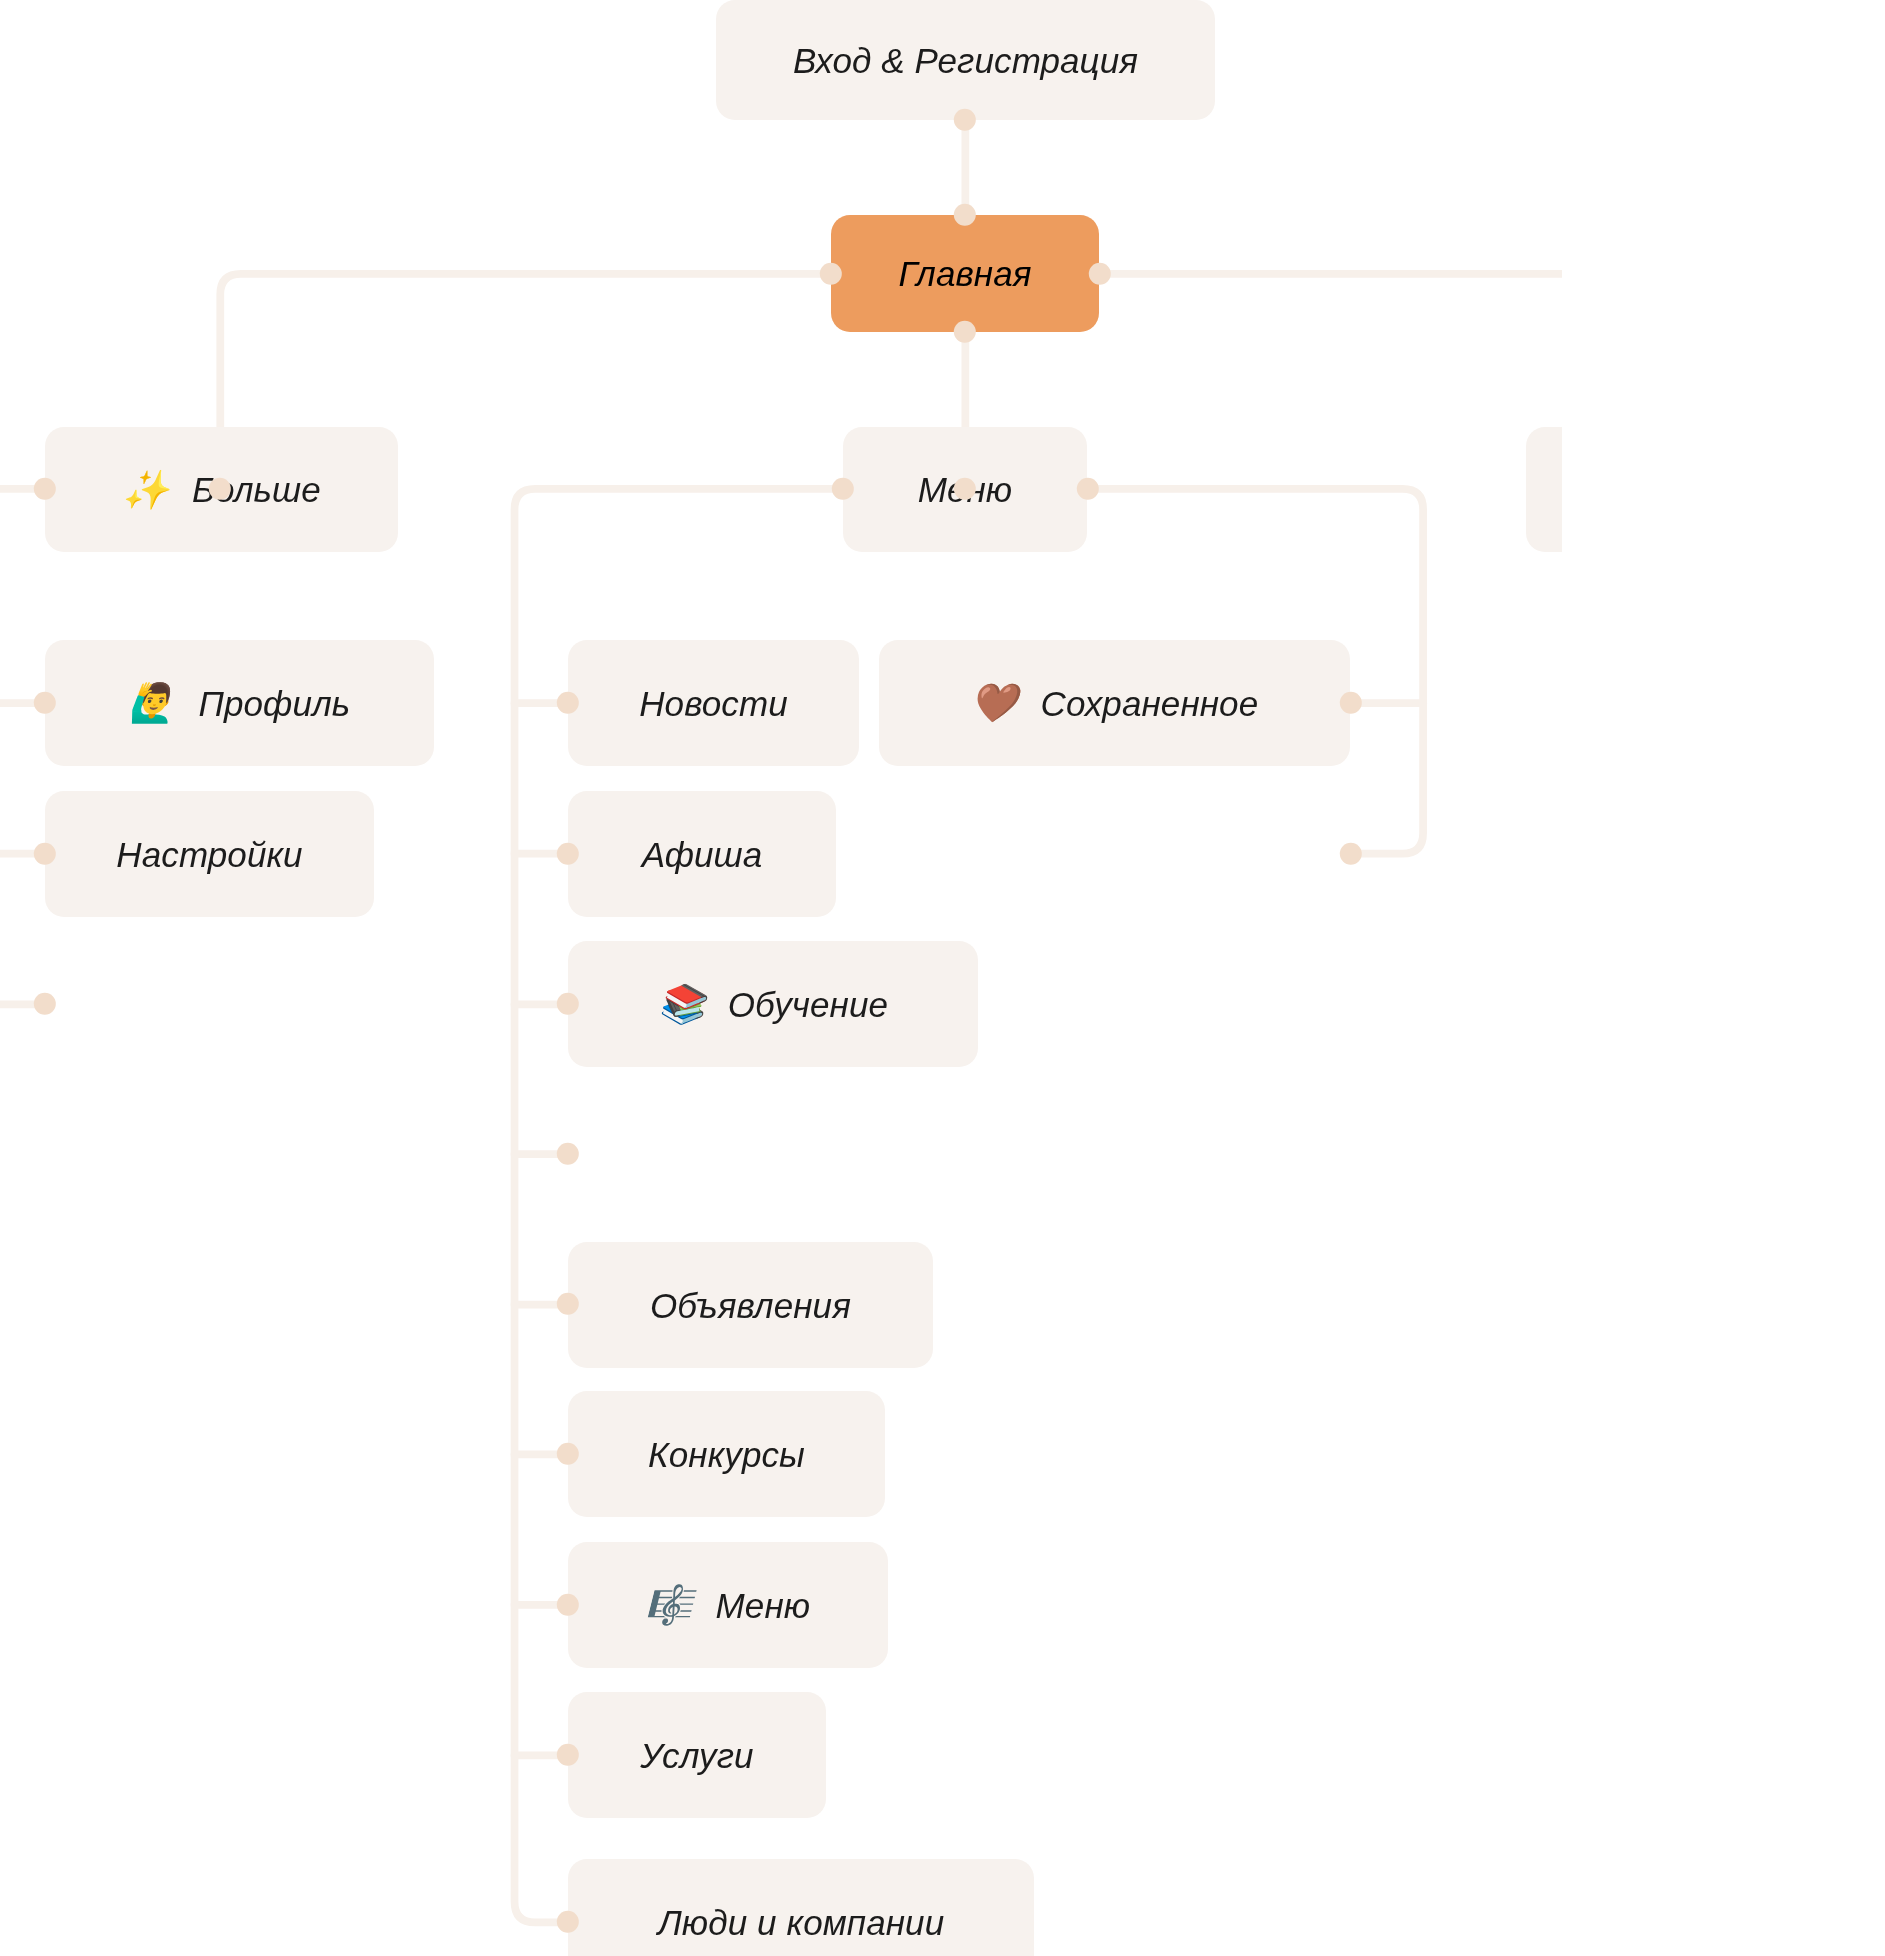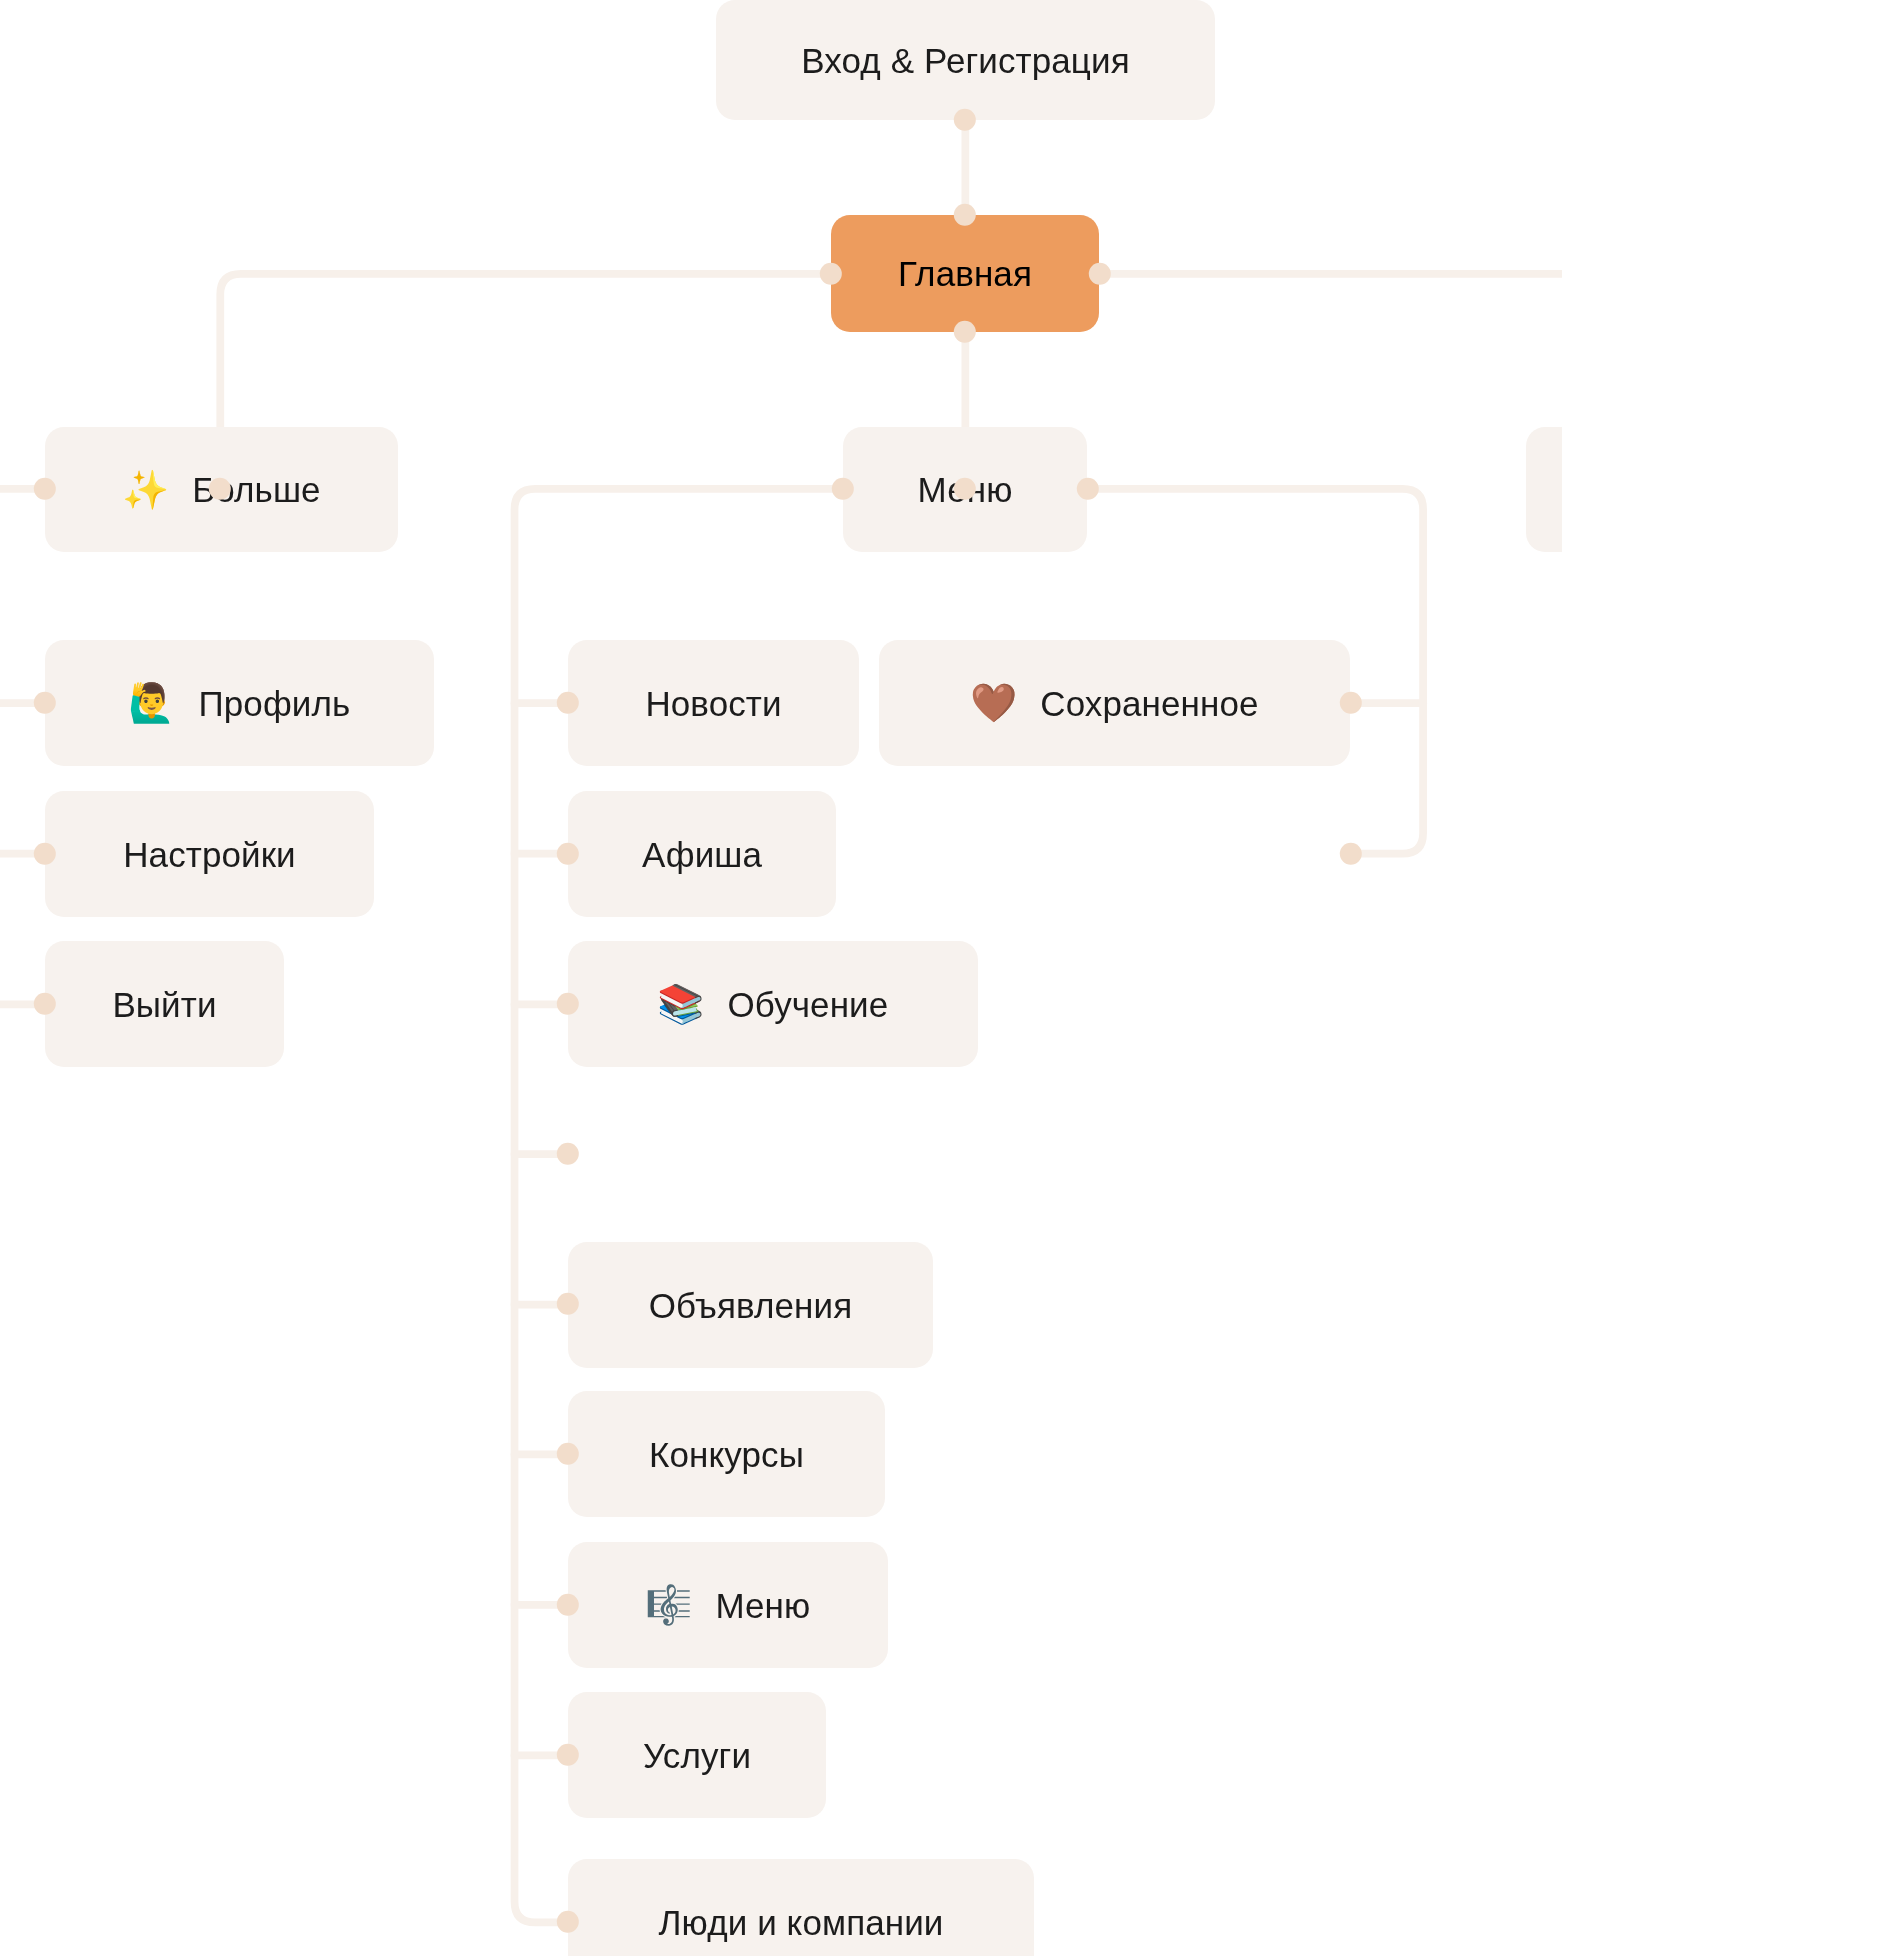--- a/index.html
+++ b/index.html
@@ -10,20 +10,21 @@
   }
   body {
     font-family: "Liberation Sans", "DejaVu Sans", sans-serif;
   }
   #canvas {
     position: relative;
     width: 1562px;
     height: 1957px;
     background: #ffffff;
     overflow: hidden;
+    font-style: italic;
   }
   #wires {
     position: absolute;
     left: 0;
     top: 0;
     width: 1886px;
     height: 1957px;
     pointer-events: none;
   }
   .node {
@@ -126,23 +127,20 @@
 
   <div class="node" style="left:45px; top:640px; width:389px; height:126px;">
     <span class="emoji">🙋‍♂️</span>
     <span class="label">Профиль</span>
   </div>
 
   <div class="node" style="left:45px; top:791px; width:329px; height:126px;">
     <span class="label">Настройки</span>
   </div>
 
-  <div class="node" style="left:45px; top:941px; width:239px; height:126px;">
-    <span class="label">Выйти</span>
-  </div>
 
   <div class="node" style="left:568px; top:640px; width:291px; height:126px;">
     <span class="label">Новости</span>
   </div>
 
   <div class="node" style="left:879px; top:640px; width:471px; height:126px;">
     <span class="emoji">🤎</span>
     <span class="label">Сохраненное</span>
   </div>
 

